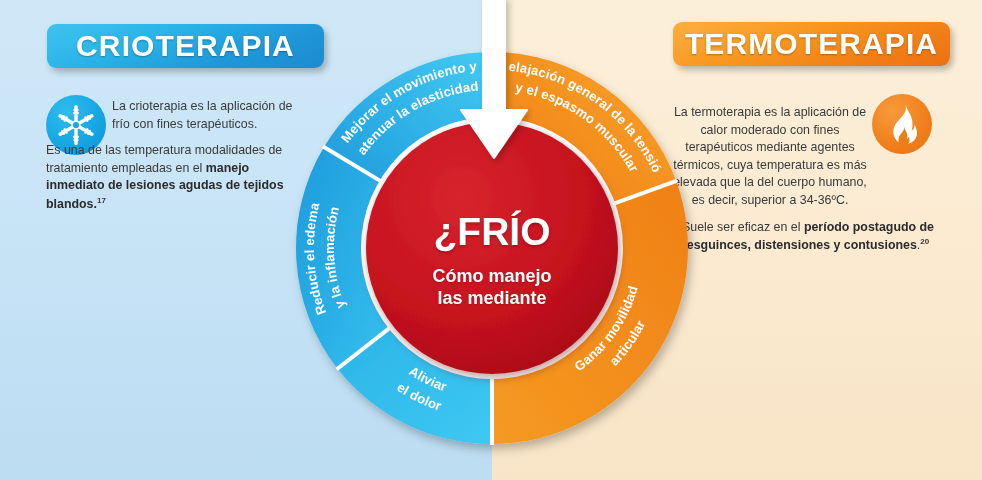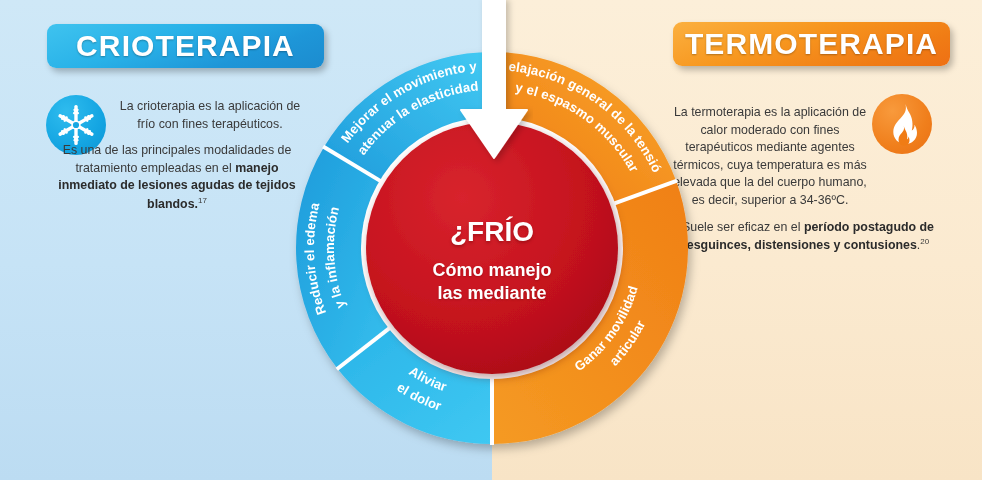--- a/index.html
+++ b/index.html
@@ -34,35 +34,35 @@
     background:linear-gradient(160deg,#3fc3ef 0%,#29b2e8 38%,#1e96d8 72%,#1c8ccf 100%);
   }
   .banner-warm{
     left:673px;top:22px;width:277px;height:44px;
     background:linear-gradient(160deg,#fbb040 0%,#f7971f 40%,#f07c15 78%,#ee7014 100%);
   }
 
   
   .side{position:absolute;color:#3a3a3a;font-size:12.4px;line-height:1.42;}
   .side b{font-weight:bold;color:#2b2b2b;}
-  .side sup{font-size:8px;vertical-align:super;font-weight:normal;}
+  .side sup{font-size:8px;vertical-align:super;font-weight:bold;}
   .side-cold{left:18px;top:96px;width:290px;text-align:center;}
   .side-warm{left:672px;top:100px;width:290px;text-align:center;}
   .side p{margin:0 0 9px 0;}
   .side p:last-child{margin-bottom:0;}
 
   .badge{
     position:absolute;width:60px;height:60px;border-radius:50%;
     display:flex;align-items:center;justify-content:center;
   }
   .badge-cold{left:46px;top:95px;background:radial-gradient(circle at 34% 28%,#2fbcee 0%,#14a5e2 60%,#0b93d4 100%);}
   .badge-warm{left:872px;top:94px;background:radial-gradient(circle at 34% 28%,#f89a3c 0%,#f07f1c 60%,#ea6f13 100%);}
   .badge svg{display:block;}
 
-  .cold-text-wrap{position:absolute;left:112px;top:98px;width:196px;text-align:center;}
+  .cold-text-wrap{position:absolute;left:112px;top:98px;width:196px;text-align:left;}
   .cold-text-wrap p:nth-child(2),
   .cold-text-wrap p:nth-child(3){width:262px;margin-left:-66px;}
   .warm-text-wrap{position:absolute;left:672px;top:104px;width:196px;text-align:center;}
   .warm-text-wrap p:nth-child(2){width:272px;margin-left:0px;}
 
   
   #wheel{position:absolute;left:295px;top:51px;width:394px;height:394px;}
   #wheel svg{display:block;overflow:visible;}
 
   .ring-label{
@@ -74,21 +74,21 @@
   }
 
   
   .center-text{
     position:absolute;
     left:295px;top:51px;width:394px;height:394px;
     display:flex;flex-direction:column;align-items:center;justify-content:center;
     pointer-events:none;
   }
   .center-q{
-    color:#ffffff;font-weight:bold;font-size:28px;line-height:1.02;
+    color:#ffffff;font-weight:bold;font-size:39px;line-height:1.02;
     text-align:center;text-shadow:0 2px 3px rgba(90,0,0,.35);
     margin-top:26px;
   }
   .center-sub{
     color:#ffffff;font-weight:bold;font-size:18px;line-height:1.25;
     text-align:center;margin-top:13px;text-shadow:0 1px 2px rgba(90,0,0,.3);
   }
 
   
   #down-arrow{position:absolute;left:455px;top:-2px;width:78px;height:176px;}
@@ -150,21 +150,21 @@
     <span>
       <svg width="40" height="44" viewBox="0 0 40 44">
         <path fill="#ffffff" d="M23.5 2c1.6 7.3-1.6 10.6-5.2 14.4-3.3 3.4-7 7.3-7 13.6 0 7 5.4 12 12.1 12 6.6 0 11.6-4.6 11.6-11.2 0-5-2.6-8-2.6-8 .5 2.6-.9 5.1-2.6 5.8 1.6-6.2.4-13.4-2.4-17.7-2-3.1-3-5.8-3.9-8.9z"></path>
         <path fill="#f07c15" d="M21.6 23.6c1.2 3.6-.3 5.6-1.9 7.5-1.5 1.7-3.2 3.6-3.2 6.7 0 3.5 2.5 5.9 5.6 5.9 3.1 0 5.4-2.2 5.4-5.4 0-2.4-1.2-3.9-1.2-3.9.2 1.3-.4 2.5-1.2 2.9.7-3-.2-6.6-1.5-8.7-.9-1.5-1.5-3.5-2-5z"></path>
       </svg>
     </span>
   </div>
 
   <div class="side side-cold cold-text-wrap">
     <p>La crioterapia es la aplicación de frío con fines terapéuticos.</p>
-    <p><span>Es una de las principales modalidades de tratamiento empleadas en el </span><b>manejo inmediato de lesiones agudas de tejidos blandos.</b><sup>17</sup></p>
+    <p><span>Es una de las temperatura modalidades de tratamiento empleadas en el </span><b>manejo inmediato de lesiones agudas de tejidos blandos.</b><sup>17</sup></p>
   </div>
 
   <div class="side side-warm warm-text-wrap">
     <p>La termoterapia es la aplicación de calor moderado con fines terapéuticos mediante agentes térmicos, cuya temperatura es más elevada que la del cuerpo humano, es decir, superior a 34-36ºC.</p>
     <p><span>Suele ser eficaz en el </span><b>período postagudo de esguinces, distensiones y contusiones</b><span>.</span><sup>20</sup></p>
   </div>
 
   <div id="wheel">
     <svg id="wheel-svg" width="394" height="394" viewBox="0 0 394 394" aria-hidden="true">
       <defs>

